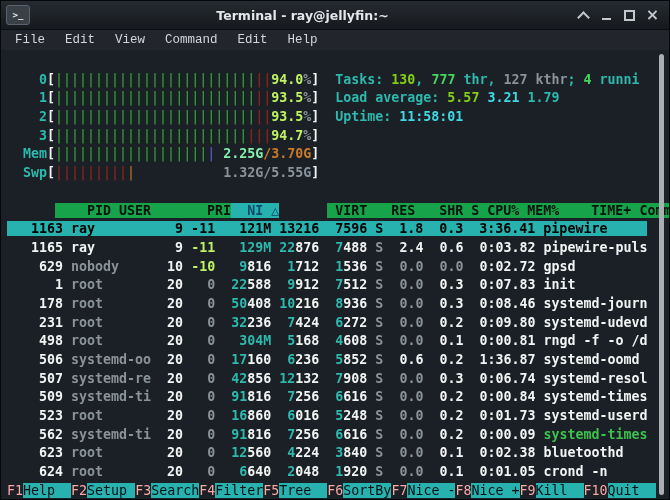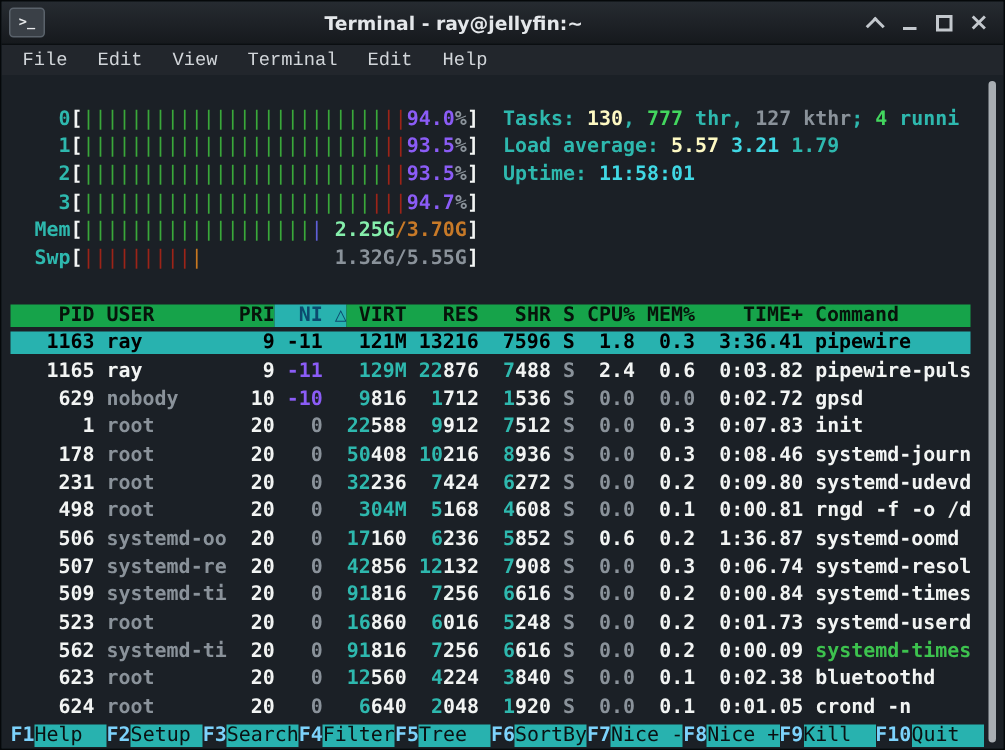--- a/index.html
+++ b/index.html
@@ -20,29 +20,29 @@
   .ic-close{font-size:16px;line-height:14px;font-weight:bold;}
   
   .menubar{height:20px;background:#22262c;display:flex;align-items:center;padding-left:4px;
            border-bottom:1px solid #101316;}
   .menu-item{color:#d2d6da;font-size:12.5px;padding:1px 10px;font-family:Liberation Mono, monospace;}
   
   .terminal{position:absolute;top:49px;left:0;right:0;bottom:0;background:#1b2026;}
   .screen{position:absolute;top:2px;left:6px;font-family:"DejaVu Sans Mono",monospace;
           font-size:13.3px;line-height:18.7px;white-space:pre;font-weight:bold;}
   .ln{height:18.7px;}
-  .c-w{color:#f2f4f3}.c-wb{color:#fef9c3}.c-dim{color:#8a929a}
+  .c-w{color:#f2f4f3}.c-wb{color:#84cc16}.c-dim{color:#8a929a}
   .c-cyan{color:#2eb8ae}.c-cyanb{color:#41d8e4}.c-grb{color:#43d65e}
-  .c-red{color:#8b5cf6}.c-mag{color:#86efac}.c-org{color:#c87a28}.c-grcmd{color:#3dc24e}
+  .c-red{color:#bef264}.c-mag{color:#86efac}.c-org{color:#c87a28}.c-grcmd{color:#3dc24e}
   .p-g{color:#3aa83a;font-weight:normal}.p-r{color:#9c2418;font-weight:normal}
   .p-v{color:#5f5fd8;font-weight:normal}.p-o{color:#c87820;font-weight:normal}
-  .hd{background:#16a34a;color:#07130b;}
+  .hd{background:#16a34a;color:#07130b;margin-left:48px;}
   .hd-sort{background:#28b2af;color:#0c4a6e;}
   .sel{background:#28b2af;color:#000000;}
-  .fk{color:#7dd3fc;font-weight:bold;}
+  .fk{color:#fca5a5;font-weight:normal;}
   .fa{background:#28b2af;color:#0a1113;font-weight:normal;}
   .scroll-thumb{position:absolute;right:5px;top:4px;bottom:4px;width:5px;border-radius:3px;background:#a9aeb3;}
 </style>
 </head>
 <body>
 
 <div class="window">
   <div class="titlebar">
     <div class="app-icon">&gt;_</div>
     <div class="title">Terminal - ray@jellyfin:~</div>
@@ -58,21 +58,21 @@
         </div>
         <div class="wbtn">
           <span class="ic-close">×</span>
         </div>
       </div>
   </div>
   <div class="menubar" id="menubar">
       <div class="menu-item">File</div>
       <div class="menu-item">Edit</div>
       <div class="menu-item">View</div>
-      <div class="menu-item">Terminal</div>
+      <div class="menu-item">Command</div>
       <div class="menu-item">Edit</div>
       <div class="menu-item">Help</div>
     </div>
   <div class="terminal">
     <div class="screen" id="screen"><div class="ln"><span> </span></div><div class="ln"><span class="c-cyan">    0</span><span class="c-w">[</span><span class="p-g">|||||||||||||||||||||||||</span><span class="p-r">||</span><span class="c-red">94.0</span><span class="c-dim">%</span><span class="c-w">]</span><span>  </span><span class="c-cyan">Tasks: </span><span class="c-wb">130</span><span class="c-cyan">, </span><span class="c-grb">777</span><span class="c-cyan"> thr</span><span class="c-cyan">, </span><span class="c-dim">127 kthr</span><span class="c-cyan">; </span><span class="c-grb">4</span><span class="c-cyan"> runni</span></div><div class="ln"><span class="c-cyan">    1</span><span class="c-w">[</span><span class="p-g">|||||||||||||||||||||||||</span><span class="p-r">||</span><span class="c-red">93.5</span><span class="c-dim">%</span><span class="c-w">]</span><span>  </span><span class="c-cyan">Load average: </span><span class="c-wb">5.57</span><span class="c-cyan"> </span><span class="c-cyanb">3.21</span><span class="c-cyan"> </span><span class="c-cyan">1.79</span></div><div class="ln"><span class="c-cyan">    2</span><span class="c-w">[</span><span class="p-g">|||||||||||||||||||||||||</span><span class="p-r">||</span><span class="c-red">93.5</span><span class="c-dim">%</span><span class="c-w">]</span><span>  </span><span class="c-cyan">Uptime: </span><span class="c-cyanb">11:58:01</span></div><div class="ln"><span class="c-cyan">    3</span><span class="c-w">[</span><span class="p-g">||||||||||||||||||||||||</span><span class="p-r">|||</span><span class="c-red">94.7</span><span class="c-dim">%</span><span class="c-w">]</span></div><div class="ln"><span class="c-cyan">  Mem</span><span class="c-w">[</span><span class="p-g">|||||||||||||||||||</span><span class="p-v">|</span><span> </span><span class="c-mag">2.25G</span><span class="c-org">/3.70G</span><span class="c-w">]</span></div><div class="ln"><span class="c-cyan">  Swp</span><span class="c-w">[</span><span class="p-r">|||||||||</span><span class="p-o">|</span><span>           </span><span class="c-dim">1.32G/5.55G</span><span class="c-w">]</span></div><div class="ln"><span> </span></div><div class="ln"><span class="hd">    PID USER       PRI</span><span class="hd-sort">  NI △</span><span class="hd"> VIRT   RES   SHR S CPU% MEM%    TIME+ Command      </span></div><div class="ln"><span class="sel">   1163 ray          9 -11   121M 13216  7596 S  1.8  0.3  3:36.41 pipewire     </span></div><div class="ln"><span class="c-w">   1165 </span><span class="c-w">ray        </span><span class="c-w">  9 </span><span class="c-red">-11</span><span>  </span><span class="c-cyan"> 129M</span><span> </span><span class="c-cyan">22</span><span class="c-w">876</span><span> </span><span class="c-cyan"> 7</span><span class="c-w">488</span><span class="c-dim"> S </span><span class="c-w"> 2.4 </span><span class="c-w"> 0.6 </span><span class="c-w"> 0:03.82 </span><span class="c-w">pipewire-puls</span></div><div class="ln"><span class="c-w">    629 </span><span class="c-dim">nobody     </span><span class="c-w"> 10 </span><span class="c-red">-10</span><span>  </span><span class="c-cyan"> 9</span><span class="c-w">816</span><span> </span><span class="c-cyan"> 1</span><span class="c-w">712</span><span> </span><span class="c-cyan"> 1</span><span class="c-w">536</span><span class="c-dim"> S </span><span class="c-dim"> 0.0 </span><span class="c-dim"> 0.0 </span><span class="c-w"> 0:02.72 </span><span class="c-w">gpsd</span></div><div class="ln"><span class="c-w">      1 </span><span class="c-dim">root       </span><span class="c-w"> 20 </span><span class="c-dim">  0</span><span>  </span><span class="c-cyan">22</span><span class="c-w">588</span><span> </span><span class="c-cyan"> 9</span><span class="c-w">912</span><span> </span><span class="c-cyan"> 7</span><span class="c-w">512</span><span class="c-dim"> S </span><span class="c-dim"> 0.0 </span><span class="c-w"> 0.3 </span><span class="c-w"> 0:07.83 </span><span class="c-w">init</span></div><div class="ln"><span class="c-w">    178 </span><span class="c-dim">root       </span><span class="c-w"> 20 </span><span class="c-dim">  0</span><span>  </span><span class="c-cyan">50</span><span class="c-w">408</span><span> </span><span class="c-cyan">10</span><span class="c-w">216</span><span> </span><span class="c-cyan"> 8</span><span class="c-w">936</span><span class="c-dim"> S </span><span class="c-dim"> 0.0 </span><span class="c-w"> 0.3 </span><span class="c-w"> 0:08.46 </span><span class="c-w">systemd-journ</span></div><div class="ln"><span class="c-w">    231 </span><span class="c-dim">root       </span><span class="c-w"> 20 </span><span class="c-dim">  0</span><span>  </span><span class="c-cyan">32</span><span class="c-w">236</span><span> </span><span class="c-cyan"> 7</span><span class="c-w">424</span><span> </span><span class="c-cyan"> 6</span><span class="c-w">272</span><span class="c-dim"> S </span><span class="c-dim"> 0.0 </span><span class="c-w"> 0.2 </span><span class="c-w"> 0:09.80 </span><span class="c-w">systemd-udevd</span></div><div class="ln"><span class="c-w">    498 </span><span class="c-dim">root       </span><span class="c-w"> 20 </span><span class="c-dim">  0</span><span>  </span><span class="c-cyan"> 304M</span><span> </span><span class="c-cyan"> 5</span><span class="c-w">168</span><span> </span><span class="c-cyan"> 4</span><span class="c-w">608</span><span class="c-dim"> S </span><span class="c-dim"> 0.0 </span><span class="c-w"> 0.1 </span><span class="c-w"> 0:00.81 </span><span class="c-w">rngd -f -o /d</span></div><div class="ln"><span class="c-w">    506 </span><span class="c-dim">systemd-oo </span><span class="c-w"> 20 </span><span class="c-dim">  0</span><span>  </span><span class="c-cyan">17</span><span class="c-w">160</span><span> </span><span class="c-cyan"> 6</span><span class="c-w">236</span><span> </span><span class="c-cyan"> 5</span><span class="c-w">852</span><span class="c-dim"> S </span><span class="c-w"> 0.6 </span><span class="c-w"> 0.2 </span><span class="c-w"> 1:36.87 </span><span class="c-w">systemd-oomd</span></div><div class="ln"><span class="c-w">    507 </span><span class="c-dim">systemd-re </span><span class="c-w"> 20 </span><span class="c-dim">  0</span><span>  </span><span class="c-cyan">42</span><span class="c-w">856</span><span> </span><span class="c-cyan">12</span><span class="c-w">132</span><span> </span><span class="c-cyan"> 7</span><span class="c-w">908</span><span class="c-dim"> S </span><span class="c-dim"> 0.0 </span><span class="c-w"> 0.3 </span><span class="c-w"> 0:06.74 </span><span class="c-w">systemd-resol</span></div><div class="ln"><span class="c-w">    509 </span><span class="c-dim">systemd-ti </span><span class="c-w"> 20 </span><span class="c-dim">  0</span><span>  </span><span class="c-cyan">91</span><span class="c-w">816</span><span> </span><span class="c-cyan"> 7</span><span class="c-w">256</span><span> </span><span class="c-cyan"> 6</span><span class="c-w">616</span><span class="c-dim"> S </span><span class="c-dim"> 0.0 </span><span class="c-w"> 0.2 </span><span class="c-w"> 0:00.84 </span><span class="c-w">systemd-times</span></div><div class="ln"><span class="c-w">    523 </span><span class="c-dim">root       </span><span class="c-w"> 20 </span><span class="c-dim">  0</span><span>  </span><span class="c-cyan">16</span><span class="c-w">860</span><span> </span><span class="c-cyan"> 6</span><span class="c-w">016</span><span> </span><span class="c-cyan"> 5</span><span class="c-w">248</span><span class="c-dim"> S </span><span class="c-dim"> 0.0 </span><span class="c-w"> 0.2 </span><span class="c-w"> 0:01.73 </span><span class="c-w">systemd-userd</span></div><div class="ln"><span class="c-w">    562 </span><span class="c-dim">systemd-ti </span><span class="c-w"> 20 </span><span class="c-dim">  0</span><span>  </span><span class="c-cyan">91</span><span class="c-w">816</span><span> </span><span class="c-cyan"> 7</span><span class="c-w">256</span><span> </span><span class="c-cyan"> 6</span><span class="c-w">616</span><span class="c-dim"> S </span><span class="c-dim"> 0.0 </span><span class="c-w"> 0.2 </span><span class="c-w"> 0:00.09 </span><span class="c-grcmd">systemd-times</span></div><div class="ln"><span class="c-w">    623 </span><span class="c-dim">root       </span><span class="c-w"> 20 </span><span class="c-dim">  0</span><span>  </span><span class="c-cyan">12</span><span class="c-w">560</span><span> </span><span class="c-cyan"> 4</span><span class="c-w">224</span><span> </span><span class="c-cyan"> 3</span><span class="c-w">840</span><span class="c-dim"> S </span><span class="c-dim"> 0.0 </span><span class="c-w"> 0.1 </span><span class="c-w"> 0:02.38 </span><span class="c-w">bluetoothd</span></div><div class="ln"><span class="c-w">    624 </span><span class="c-dim">root       </span><span class="c-w"> 20 </span><span class="c-dim">  0</span><span>  </span><span class="c-cyan"> 6</span><span class="c-w">640</span><span> </span><span class="c-cyan"> 2</span><span class="c-w">048</span><span> </span><span class="c-cyan"> 1</span><span class="c-w">920</span><span class="c-dim"> S </span><span class="c-dim"> 0.0 </span><span class="c-w"> 0.1 </span><span class="c-w"> 0:01.05 </span><span class="c-w">crond -n</span></div><div class="ln"><span class="fk">F1</span><span class="fa">Help  </span><span class="fk">F2</span><span class="fa">Setup </span><span class="fk">F3</span><span class="fa">Search</span><span class="fk">F4</span><span class="fa">Filter</span><span class="fk">F5</span><span class="fa">Tree  </span><span class="fk">F6</span><span class="fa">SortBy</span><span class="fk">F7</span><span class="fa">Nice -</span><span class="fk">F8</span><span class="fa">Nice +</span><span class="fk">F9</span><span class="fa">Kill  </span><span class="fk">F10</span><span class="fa">Quit  </span></div></div>
     <div class="scroll-thumb"></div>
   </div>
 </div>
 
 </body></html>

